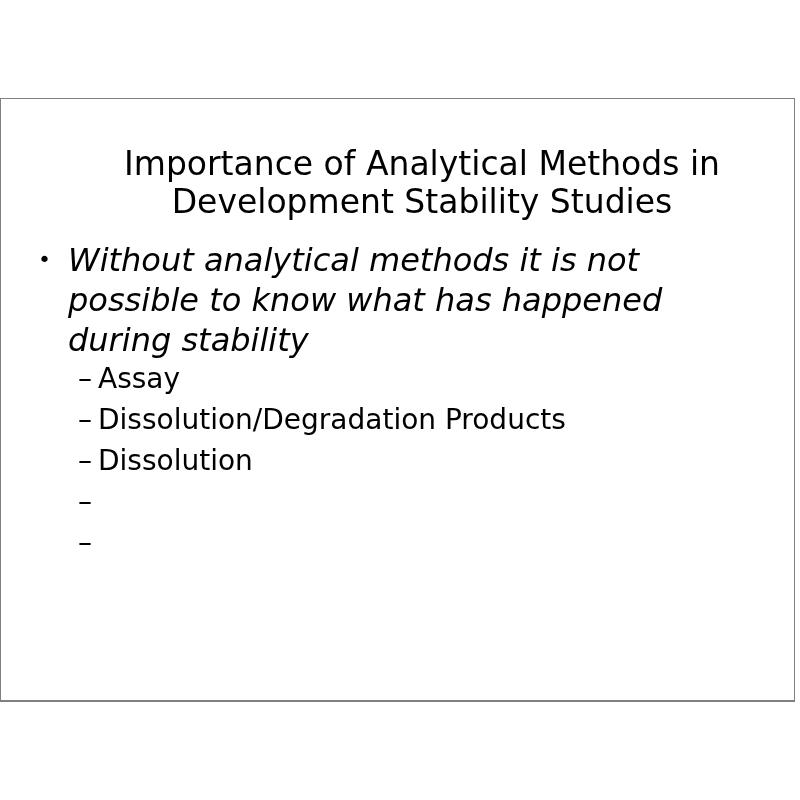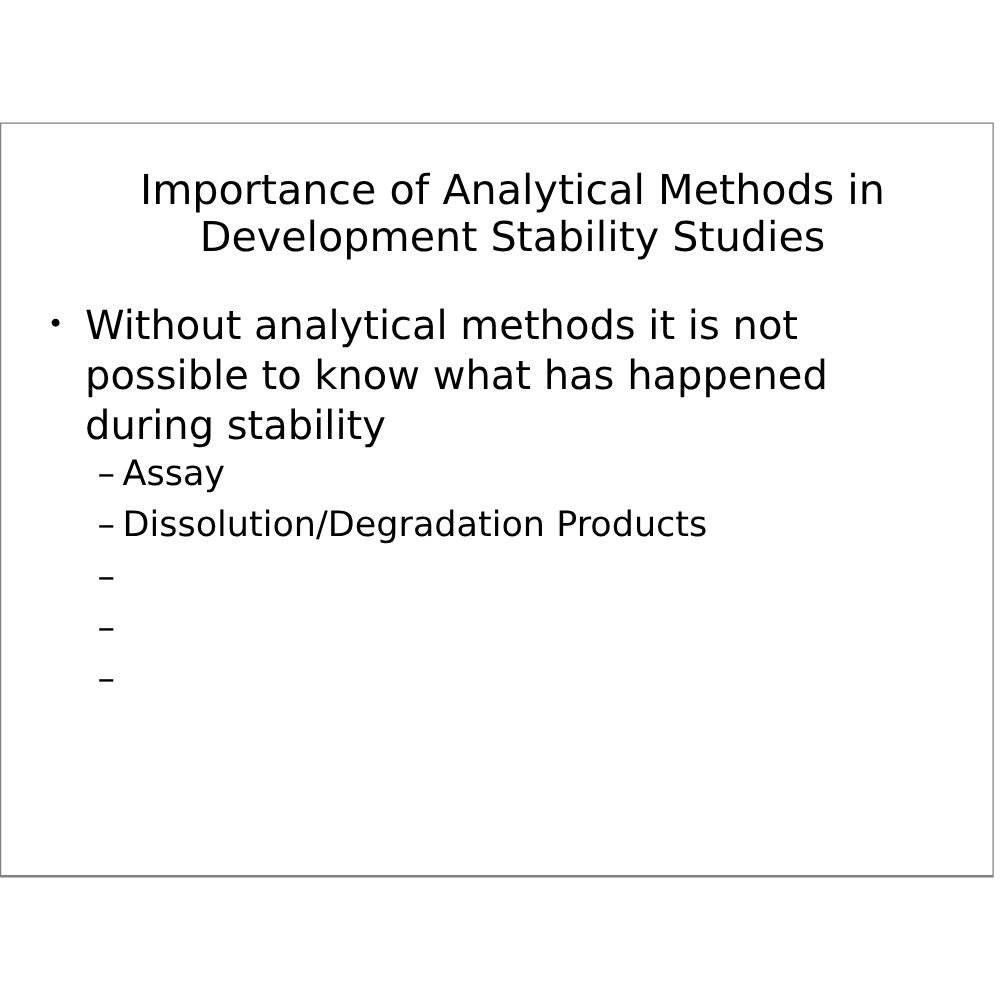--- a/index.html
+++ b/index.html
@@ -27,21 +27,21 @@
     box-sizing: border-box;
     background: #ffffff;
     border: 1px solid #808080;
     border-bottom-width: 2px;
   }
   .title {
     position: absolute;
     left: 99px;
     top: 34px;
     width: 620px;
-    margin: 0;
+    margin: 12px;
     font-size: 33px;
     font-weight: normal;
     line-height: 38px;
     text-align: center;
     color: #000000;
   }
   .main-bullet {
     position: absolute;
     left: 37px;
     top: 141px;
@@ -52,20 +52,21 @@
     line-height: 40px;
   }
   .bullet-glyph {
     flex: 0 0 30px;
     width: 30px;
     font-size: 22px;
     line-height: 40px;
   }
   .main-bullet-text {
     width: 640px;
+    font-style: italic;
   }
   .sub-list {
     position: absolute;
     left: 77px;
     top: 259px;
   }
   .sub-item {
     display: flex;
     align-items: flex-start;
     font-size: 28px;
@@ -93,20 +94,21 @@
       <div class="sub-item">
         <span class="dash-glyph">–</span>
         <span class="sub-text">Assay</span>
       </div>
       <div class="sub-item">
         <span class="dash-glyph">–</span>
         <span class="sub-text">Dissolution/Degradation Products</span>
       </div>
       <div class="sub-item">
         <span class="dash-glyph">–</span>
+        <span class="sub-text">Dissolution</span>
       </div>
       <div class="sub-item">
         <span class="dash-glyph">–</span>
       </div>
       <div class="sub-item">
         <span class="dash-glyph">–</span>
       </div>
     </div>
 
   </div>

